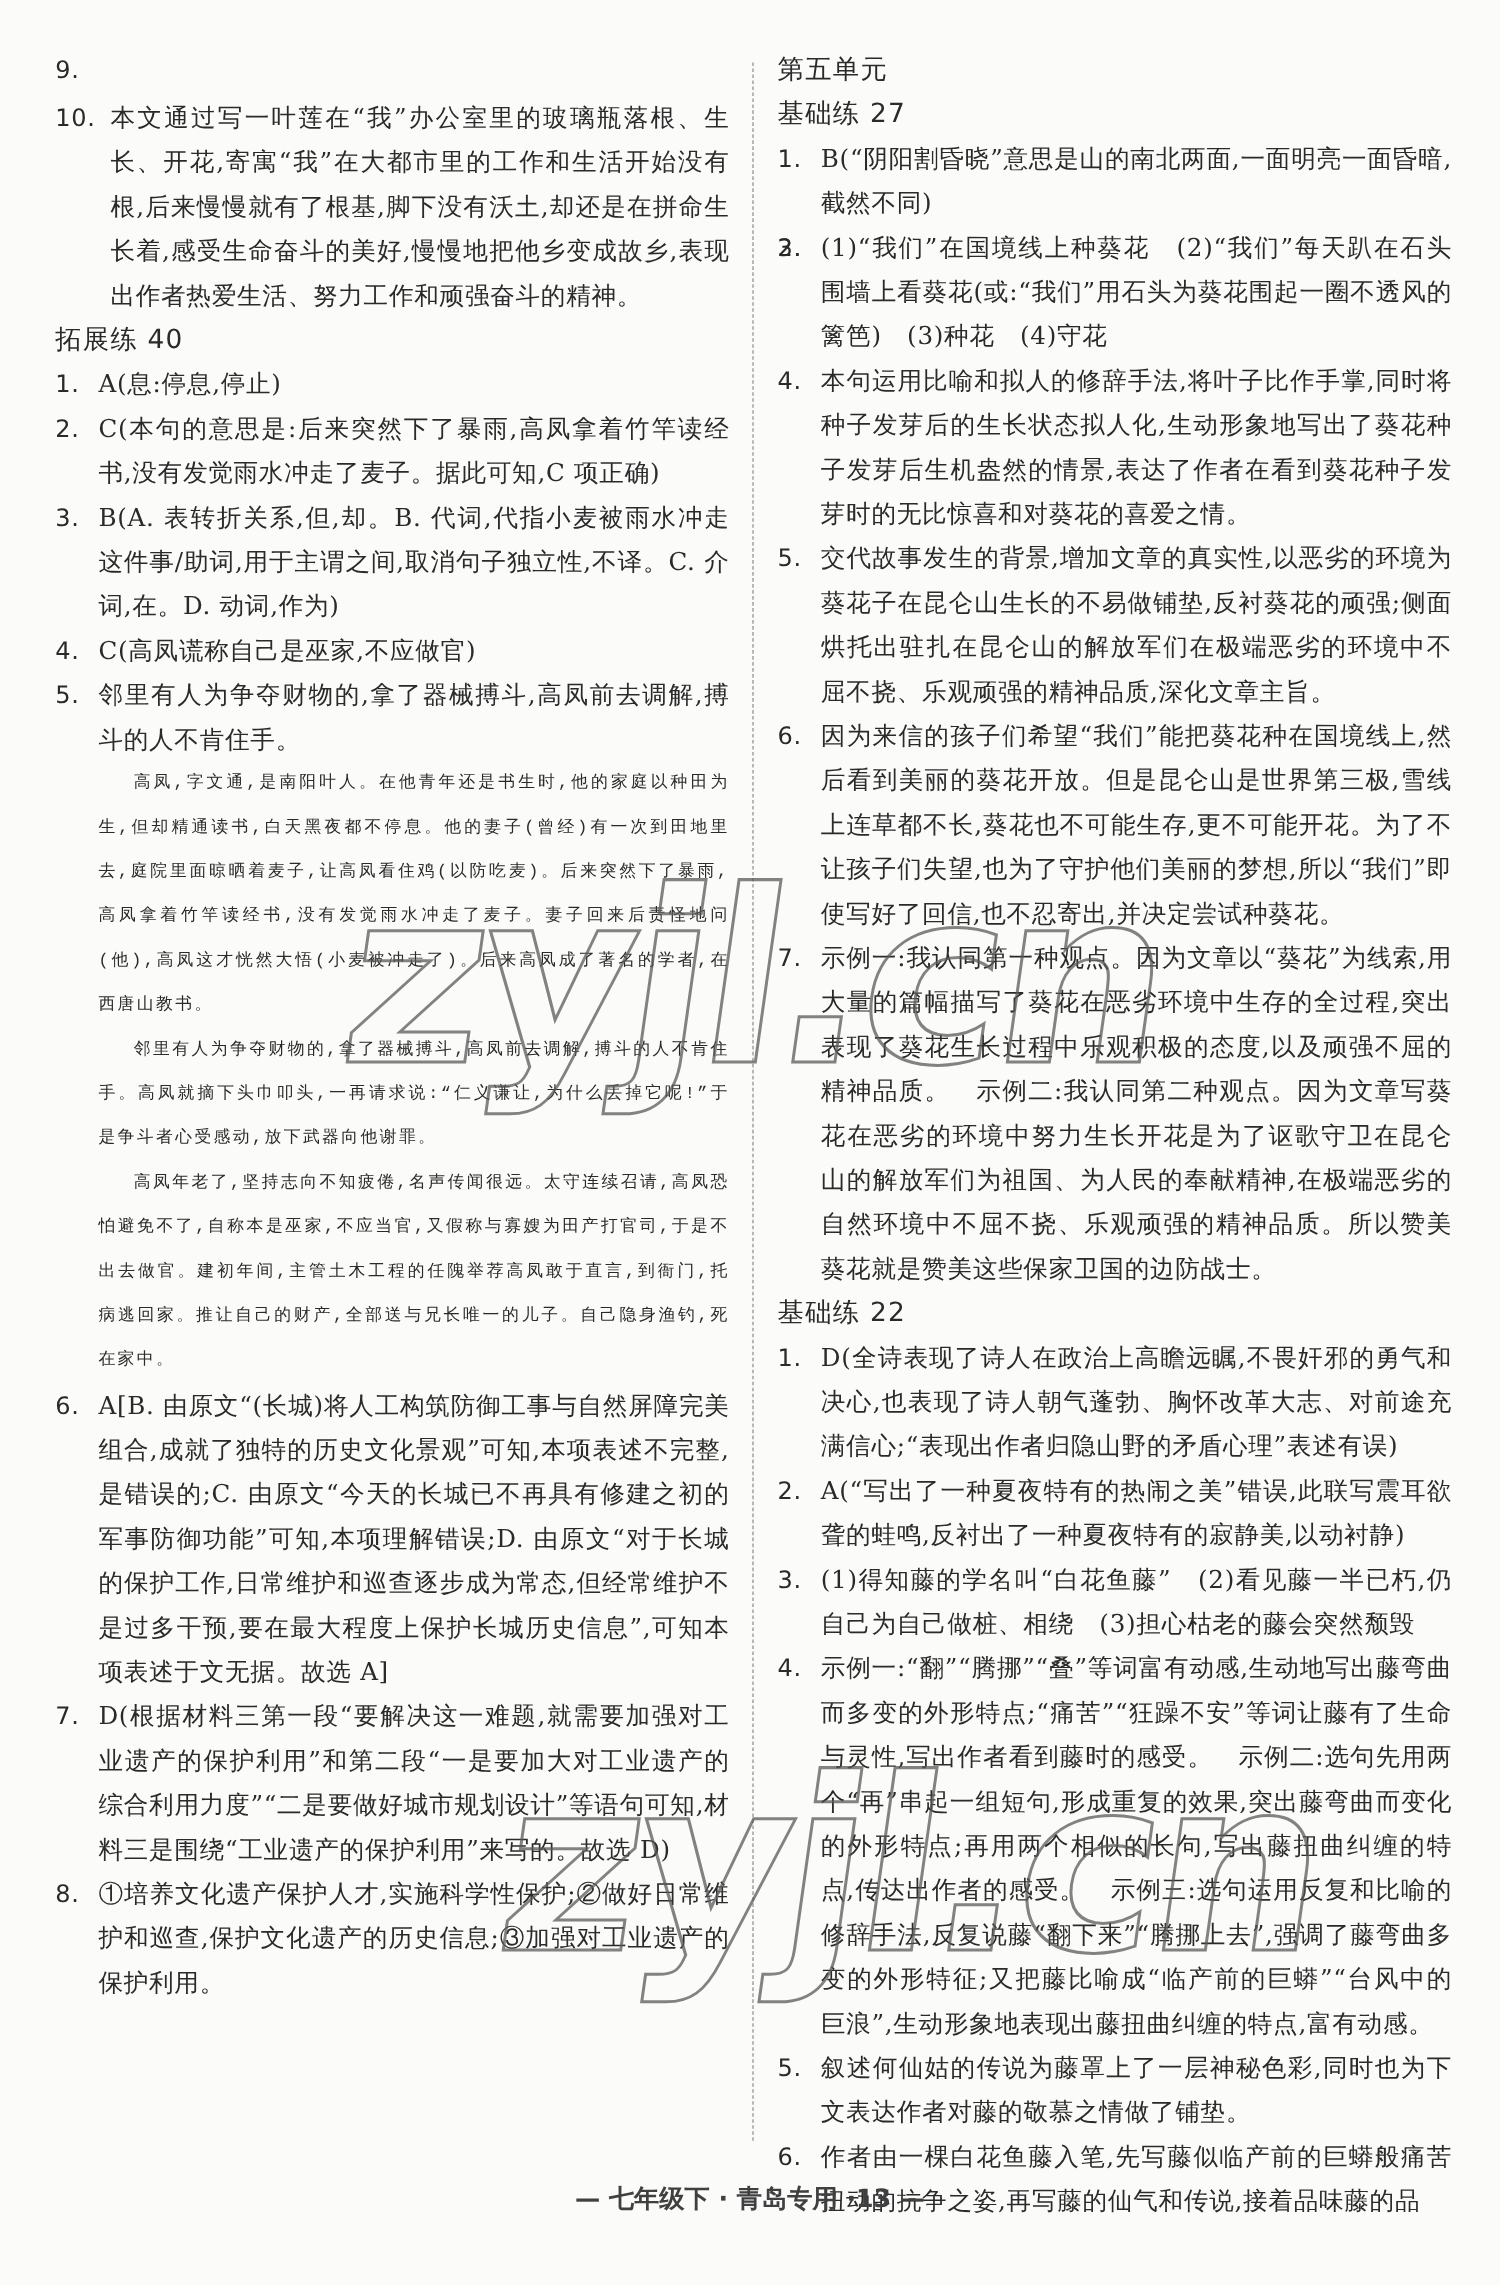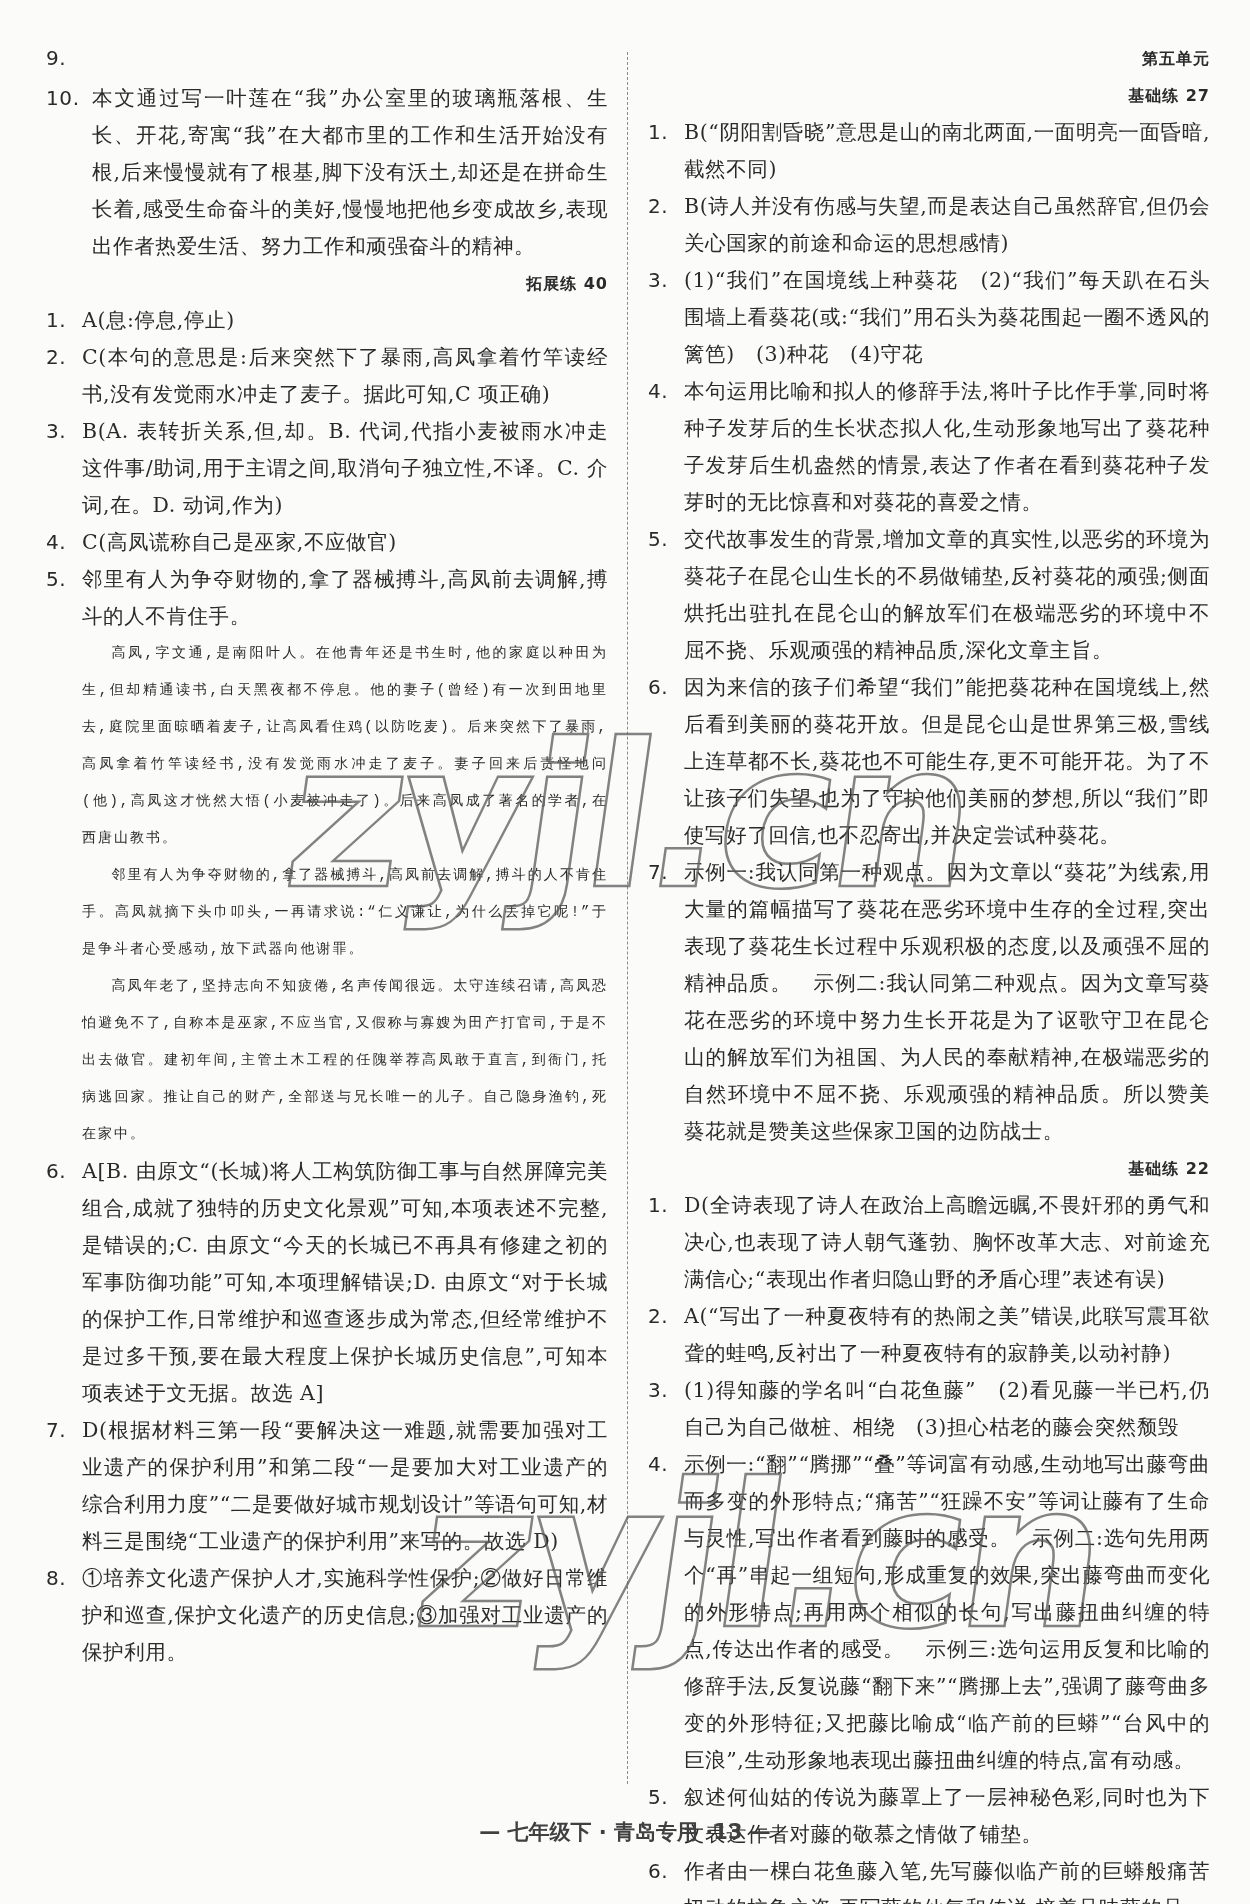--- a/index.html
+++ b/index.html
@@ -11,21 +11,21 @@
   .col { position: absolute; top: 40px; }
   .col-left { left: 46px; width: 562px; }
   .col-right { left: 648px; width: 562px; }
   .divider {
     position: absolute; left: 627px; top: 52px; height: 1732px; width: 0;
     border-left: 1.5px dashed #8a8a8a;
   }
   .item { position: relative; padding-left: 36px; font-size: 20.5px; line-height: 37px; letter-spacing: 0.6px; text-align: justify; }
   .item.wide-num { padding-left: 46px; margin-top: 40px; }
   .num { position: absolute; left: 0; top: 0; font-family: "DejaVu Sans", "Liberation Sans", sans-serif; font-size: 20px; }
-  .heading { text-align: right; font-family: "DejaVu Sans", "Liberation Sans", sans-serif; font-weight: bold; font-size: 16px; line-height: 37px; letter-spacing: 1px; }
+  .heading { text-align: left; font-family: "DejaVu Sans", "Liberation Sans", sans-serif; font-weight: normal; font-size: 22px; line-height: 37px; letter-spacing: 1px; }
   .ref-label { padding-left: 36px; font-family: "DejaVu Sans", "Liberation Sans", sans-serif; font-weight: bold; font-size: 20px; line-height: 37px; }
   .trans { padding-left: 36px; font-family: Liberation Mono, monospace; font-size: 14px; line-height: 37px; letter-spacing: 2px; text-indent: 2.1em; text-align: justify; }
   .footer {
     position: absolute; left: 0; width: 1250px; top: 1818px; text-align: center;
     font-family: "DejaVu Sans", "Liberation Sans", sans-serif; font-weight: bold; font-size: 21px; color: #404040;
   }
   .watermark {
     position: absolute; pointer-events: none;
     font-family: "DejaVu Sans", "Liberation Sans", sans-serif; font-weight: bold;
     color: transparent; -webkit-text-stroke: 2.5px rgba(90,90,90,0.75);
@@ -94,21 +94,20 @@
   <div class="col col-right">
     <div class="heading">第五单元</div>
     <div class="heading">基础练 27</div>
 
     <div class="item">
       <span class="num">1.</span>
       <span>B(“阴阳割昏晓”意思是山的南北两面,一面明亮一面昏暗,截然不同)</span>
     </div>
     <div class="item">
       <span class="num">2.</span>
-      <span>B(诗人并没有伤感与失望,而是表达自己虽然辞官,但仍会关心国家的前途和命运的思想感情)</span>
     </div>
     <div class="item">
       <span class="num">3.</span>
       <span>(1)“我们”在国境线上种葵花　(2)“我们”每天趴在石头围墙上看葵花(或:“我们”用石头为葵花围起一圈不透风的篱笆)　(3)种花　(4)守花</span>
     </div>
     <div class="item">
       <span class="num">4.</span>
       <span>本句运用比喻和拟人的修辞手法,将叶子比作手掌,同时将种子发芽后的生长状态拟人化,生动形象地写出了葵花种子发芽后生机盎然的情景,表达了作者在看到葵花种子发芽时的无比惊喜和对葵花的喜爱之情。</span>
     </div>
     <div class="item">

